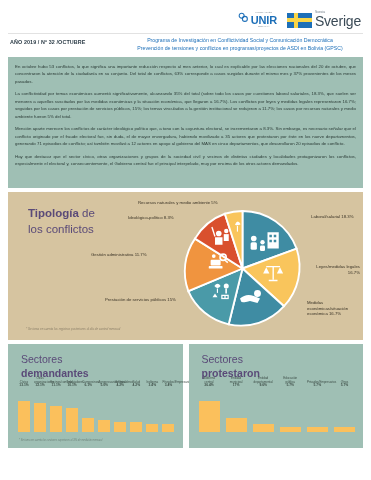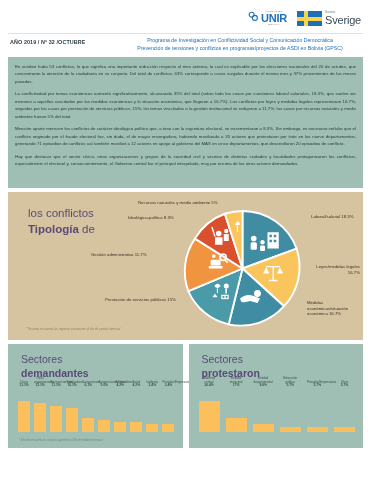--- a/index.html
+++ b/index.html
@@ -28,21 +28,21 @@
   .unir-top{font-size:2.4px;color:#6d7b86;letter-spacing:.3px;text-align:center;}
   .unir-main{font-size:11px;font-weight:bold;color:#1d6fb8;letter-spacing:-.2px;}
   .unir-bot{font-size:2.4px;color:#6d7b86;letter-spacing:.3px;text-align:center;}
 
   .swe{display:flex;align-items:center;gap:3px;}
   .flag{position:relative;width:25px;height:15px;background:#1d6fb8;}
   .flag::before{content:"";position:absolute;left:7px;top:0;width:4px;height:15px;background:#f8d548;}
   .flag::after{content:"";position:absolute;left:0;top:5.5px;width:25px;height:4px;background:#f8d548;}
   .swe-txt{display:flex;flex-direction:column;line-height:1.05;}
   .swe-s{font-size:3.3px;color:#6d7b86;}
-  .swe-m{font-size:11px;color:#3a4a56;letter-spacing:-.2px;}
+  .swe-m{font-size:14px;color:#3a4a56;letter-spacing:-.2px;}
 
   .hrule{position:absolute;left:8px;right:8px;top:33px;height:1px;background:#e2e2e2;}
 
   
   .sub{position:relative;height:22px;}
   .issue{
     position:absolute;left:10px;top:6px;
     font-size:5.4px;font-weight:bold;color:#2d3d48;letter-spacing:.1px;white-space:nowrap;
   }
   .progline{
@@ -132,22 +132,22 @@
 
   <div class="textbox">
     <p class="para">En octubre hubo 53 conflictos, lo que significa una importante reducción respecto al mes anterior, lo cual es explicable por las elecciones nacionales del 20 de octubre, que concentraron la atención de la ciudadanía en su conjunto. Del total de conflictos, 63% corresponde a casos surgidos durante el mismo mes y 37% provenientes de los meses pasados.</p>
     <p class="para">La conflictividad por temas económicos aumentó significativamente, alcanzando 35% del total (sobre todo los casos por cuestiones laboral salariales, 18.3%, que suelen ser menores a aquellos suscitados por las medidas económicas y la situación económica, que llegaron a 16.7%). Los conflictos por leyes y medidas legales representaron 16.7%; seguidos por los casos por prestación de servicios públicos, 15%; los temas vinculados a la gestión institucional se redujeron a 11.7%; los casos por recursos naturales y medio ambiente fueron 5% del total.</p>
     <p class="para">Mención aparte merecen los conflictos de carácter ideológico político que, a tono con la coyuntura electoral, se incrementaron a 8.3%. Sin embargo, es necesario señalar que el conflicto originado por el fraude electoral fue, sin duda, el de mayor envergadura, habiendo movilizado a 35 actores que protestaron por éste en los nueve departamentos, generando 71 episodios de conflicto; así también movilizó a 12 actores en apoyo al gobierno del MAS en cinco departamentos, que desarrollaron 20 episodios de conflicto.</p>
     <p class="para">Hay que destacar que el sector cívico, otras organizaciones y grupos de la sociedad civil y vecinos de distintas ciudades y localidades protagonizaron los conflictos, especialmente el electoral y, consecuentemente, el Gobierno central fue el principal interpelado, muy por encima de los otros actores demandados.</p>
   </div>
 
   <div class="piesec">
     <div class="pietitle">
+      <span><b>Tipología</b><span style="display:inline"> de</span></span>
       <span>los conflictos</span>
-      <span><b>Tipología</b><span style="display:inline"> de</span></span>
     </div>
 
     <div class="pie-wrap">
       <svg class="pie-svg" viewBox="0 0 200 200">
 
         <path d="M100,100 L100,8 A92,92 0 0,1 186.6,68.3 Z" fill="#3f8ca3" stroke="#ffffff" stroke-width="3"></path>
 
         <path d="M100,100 L186.6,68.3 A92,92 0 0,1 166.4,160.3 Z" fill="#f9c55c" stroke="#ffffff" stroke-width="3"></path>
 
         <path d="M100,100 L166.4,160.3 A92,92 0 0,1 77.9,189.3 Z" fill="#3f8ca3" stroke="#ffffff" stroke-width="3"></path>

